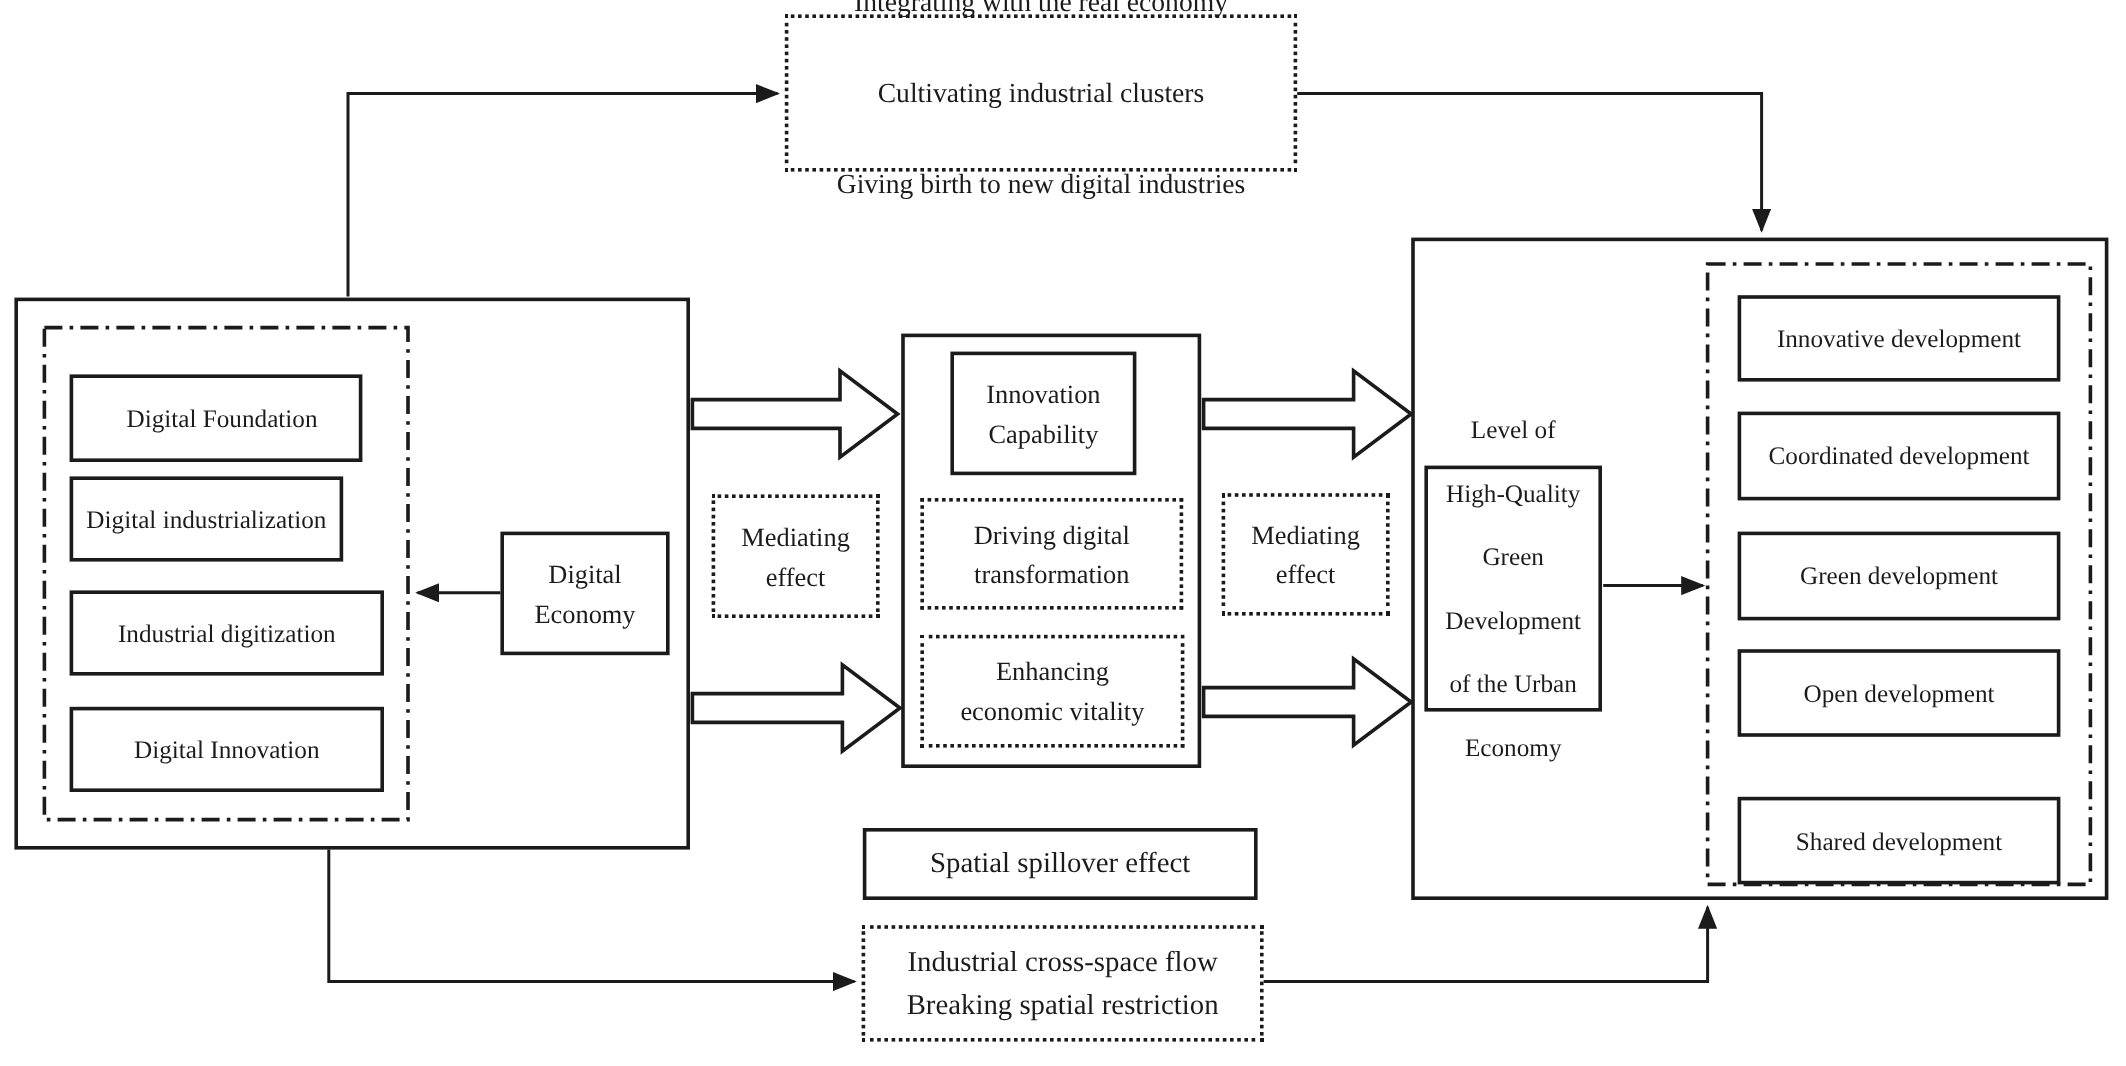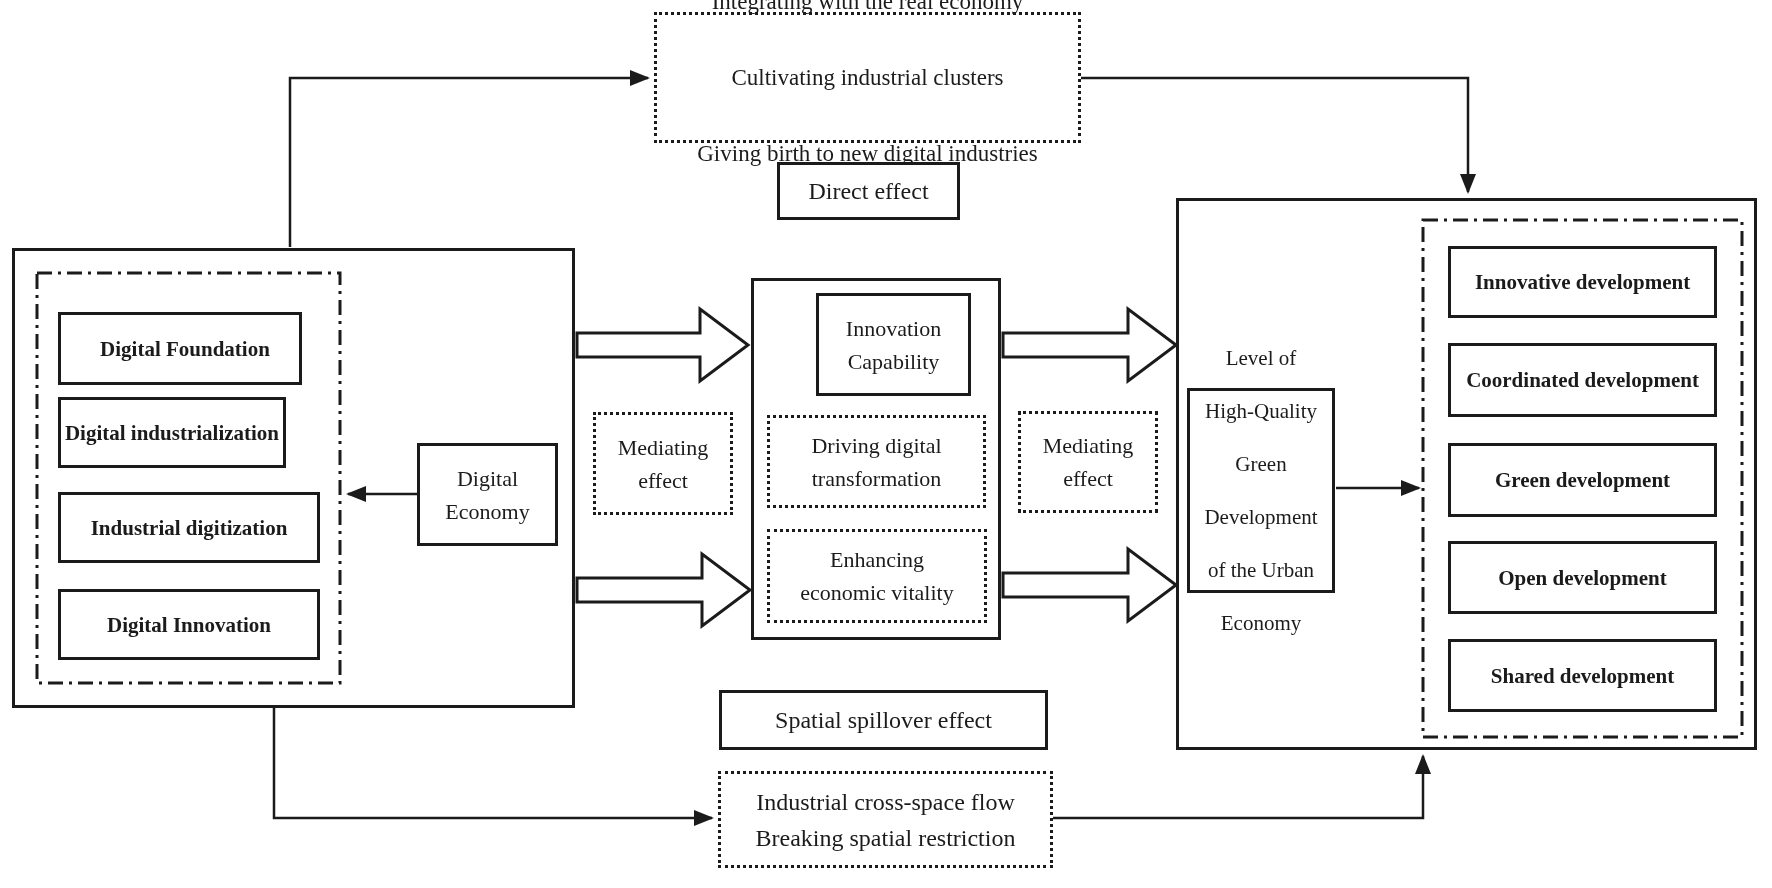--- a/index.html
+++ b/index.html
@@ -7,21 +7,21 @@
   .stage {
     position:relative; width:1772px; height:888px; background:var(--bg);
     font-family:"Liberation Serif","DejaVu Serif",serif; color:var(--ink);
     overflow:hidden;
   }
   .b { position:absolute; box-sizing:border-box; }
   .lbl { display:flex; flex-direction:column; justify-content:center; align-items:center; text-align:center; }
   .solid  { border:3px solid var(--ink); background:var(--bg); }
   .dotted { border:3px dotted var(--ink); background:var(--bg); }
   .ln { display:block; }
-  .fs21 { font-size:21px; line-height:30px;font-weight:bold; }
+  .fs21 { font-size:21px; line-height:30px; }
   .fs22 { font-size:22px; line-height:33px; }
   .fs23 { font-size:23px; line-height:30px; }
   .fs24 { font-size:24px; line-height:36px; }
   .lvl  { font-size:21px; line-height:33px;gap:20px; }
   svg.wires { position:absolute; left:0; top:0; pointer-events:none; }
   svg.wires path.wire { fill:none; stroke:var(--ink); stroke-width:2.5; }
   svg.wires path.block { fill:var(--bg); stroke:var(--ink); stroke-width:3; }
   svg.wires rect.dashdot { fill:none; stroke:var(--ink); stroke-width:3; stroke-dasharray:15 6 3 6; }
   svg.wires #ah path { fill:var(--ink); }
 </style>
@@ -34,42 +34,41 @@
   <div class="b solid" style="left:1176px; top:198px; width:581px; height:552px;"></div>
 
   <div class="b solid" style="left:751px; top:278px; width:250px; height:362px;"></div>
 
   <div class="b dotted lbl fs23" style="left:654px; top:12px; width:427px; height:131px;gap:46px;">
     <span class="ln">Integrating with the real economy</span>
     <span class="ln">Cultivating industrial clusters</span>
     <span class="ln">Giving birth to new digital industries</span>
   </div>
 
-  <div class="b solid lbl fs24" style="left:777px; top:162px; width:183px; height:58px;">Direct effect</div>
 
   <div class="b solid lbl fs21" style="left:58px; top:312px; width:244px; height:73px;padding-left:10px;">Digital Foundation</div>
   <div class="b solid lbl fs21" style="left:58px; top:397px; width:228px; height:71px;">Digital industrialization</div>
   <div class="b solid lbl fs21" style="left:58px; top:492px; width:262px; height:71px;">Industrial digitization</div>
   <div class="b solid lbl fs21" style="left:58px; top:589px; width:262px; height:71px;">Digital Innovation</div>
 
   <div class="b solid lbl fs22" style="left:417px; top:443px; width:141px; height:103px;">
     <span class="ln">Digital</span>
     <span class="ln">Economy</span>
   </div>
 
   <div class="b dotted lbl fs22" style="left:593px; top:412px; width:140px; height:103px;">
     <span class="ln">Mediating</span>
     <span class="ln">effect</span>
   </div>
   <div class="b dotted lbl fs22" style="left:1018px; top:411px; width:140px; height:102px;">
     <span class="ln">Mediating</span>
     <span class="ln">effect</span>
   </div>
 
-  <div class="b solid lbl fs22" style="left:792px; top:293px; width:155px; height:103px;margin-left:24px;">
+  <div class="b solid lbl fs22" style="left:792px; top:293px; width:155px; height:103px;">
     <span class="ln">Innovation</span>
     <span class="ln">Capability</span>
   </div>
   <div class="b dotted lbl fs22" style="left:767px; top:415px; width:219px; height:93px;">
     <span class="ln">Driving digital</span>
     <span class="ln">transformation</span>
   </div>
   <div class="b dotted lbl fs22" style="left:767px; top:529px; width:220px; height:94px;">
     <span class="ln">Enhancing</span>
     <span class="ln">economic vitality</span>
@@ -81,21 +80,21 @@
     <span class="ln">Green</span>
     <span class="ln">Development</span>
     <span class="ln">of the Urban</span>
     <span class="ln">Economy</span>
   </div>
 
   <div class="b solid lbl fs21" style="left:1448px; top:246px; width:269px; height:72px;">Innovative development</div>
   <div class="b solid lbl fs21" style="left:1448px; top:343px; width:269px; height:74px;">Coordinated development</div>
   <div class="b solid lbl fs21" style="left:1448px; top:443px; width:269px; height:74px;">Green development</div>
   <div class="b solid lbl fs21" style="left:1448px; top:541px; width:269px; height:73px;">Open development</div>
-  <div class="b solid lbl fs21" style="left:1448px; top:639px; width:269px; height:73px;">Shared development</div>
+  <div class="b solid lbl fs21" style="left:1448px; top:664px; width:269px; height:73px;">Shared development</div>
 
   <div class="b solid lbl fs24" style="left:719px; top:690px; width:329px; height:60px;">Spatial spillover effect</div>
   <div class="b dotted lbl fs24" style="left:718px; top:771px; width:335px; height:97px;">
     <span class="ln">Industrial cross-space flow</span>
     <span class="ln">Breaking spatial restriction</span>
   </div>
 
   <svg class="wires" width="1772" height="888" viewBox="0 0 1772 888">
     <defs>
       <marker id="ah" viewBox="0 0 20 16" refX="18" refY="8" markerWidth="20" markerHeight="16" markerUnits="userSpaceOnUse" orient="auto">

